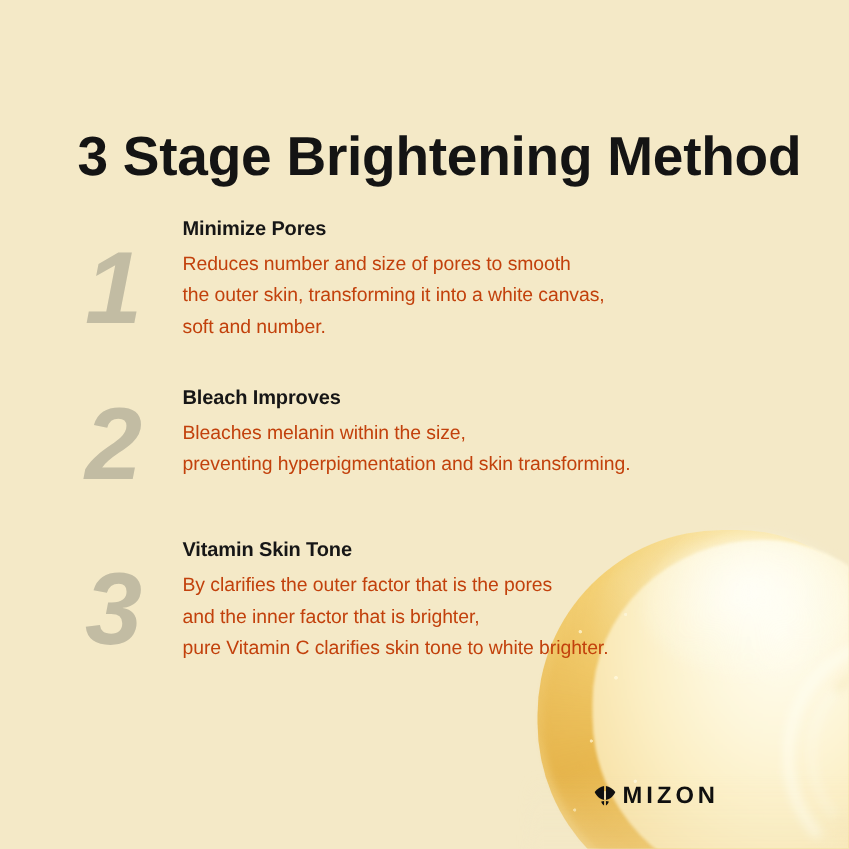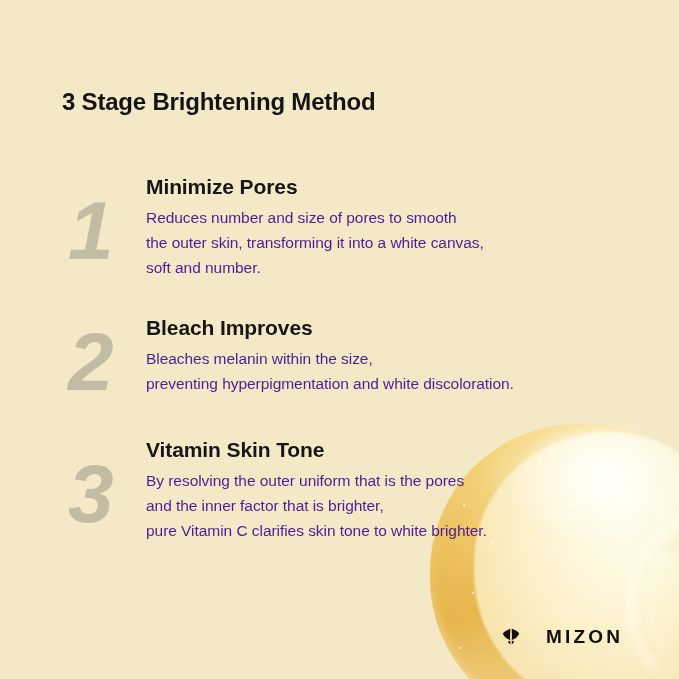--- a/index.html
+++ b/index.html
@@ -128,21 +128,21 @@
     height: 120px;
     background: linear-gradient(to bottom, rgba(244,233,199,0) 0%, rgba(244,233,199,0.25) 55%, rgba(244,233,199,0.55) 100%);
     filter: blur(5px);
   }
 
   
   .title {
     position: absolute;
     left: 62px;
     top: 72px;
-    font-size: 24px;
+    font-size: 44px;
     font-weight: 700;
     letter-spacing: -0.2px;
     color: #141414;
     white-space: nowrap;
   }
 
   
   .steps {
     position: absolute;
     left: 62px;
@@ -165,49 +165,49 @@
     text-align: left;
     padding-left: 6px;
     box-sizing: border-box;
     user-select: none;
   }
   .step-body {
     flex: 1 1 auto;
     padding-top: 8px;
   }
   .step-heading {
-    font-size: 21px;
+    font-size: 16px;
     font-weight: 700;
     color: #161616;
     letter-spacing: -0.1px;
     margin: 0 0 6px 0;
     line-height: 1.2;
   }
   .step-desc {
     font-size: 15.5px;
-    color: #4c1d95;
+    color: #c2410c;
     line-height: 1.62;
     letter-spacing: -0.05px;
   }
   .step-desc div { white-space: nowrap; }
 
   .step-1 { margin-bottom: 26px; }
   .step-1 .step-num { margin-top: 24px; }
   .step-2 { margin-bottom: 26px; }
   .step-2 .step-num { margin-top: 14px; }
   .step-3 .step-num { margin-top: 24px; }
 
   
   .brand {
     position: absolute;
-    left: 500px;
+    left: 473px;
     top: 625px;
     display: flex;
     align-items: center;
-    gap: 24px;
+    gap: 3px;
   }
   .brand-mark {
     width: 22px;
     height: 22px;
     display: block;
   }
   .brand-name {
     font-size: 19px;
     font-weight: 700;
     letter-spacing: 3.2px;
@@ -246,31 +246,31 @@
         </div>
       </div>
     </div>
 
     <div class="step step-2">
       <div class="step-num">2</div>
       <div class="step-body">
         <div class="step-heading">Bleach Improves</div>
         <div class="step-desc">
           <div>Bleaches melanin within the size,</div>
-          <div>preventing hyperpigmentation and white discoloration.</div>
+          <div>preventing hyperpigmentation and skin transforming.</div>
         </div>
       </div>
     </div>
 
     <div class="step step-3">
       <div class="step-num">3</div>
       <div class="step-body">
         <div class="step-heading">Vitamin Skin Tone</div>
         <div class="step-desc">
-          <div>By resolving the outer uniform that is the pores</div>
+          <div>By clarifies the outer factor that is the pores</div>
           <div>and the inner factor that is brighter,</div>
           <div>pure Vitamin C clarifies skin tone to white brighter.</div>
         </div>
       </div>
     </div>
 
   </div>
 
   <div class="brand">
     <svg class="brand-mark" viewBox="0 0 24 24" aria-hidden="true">

